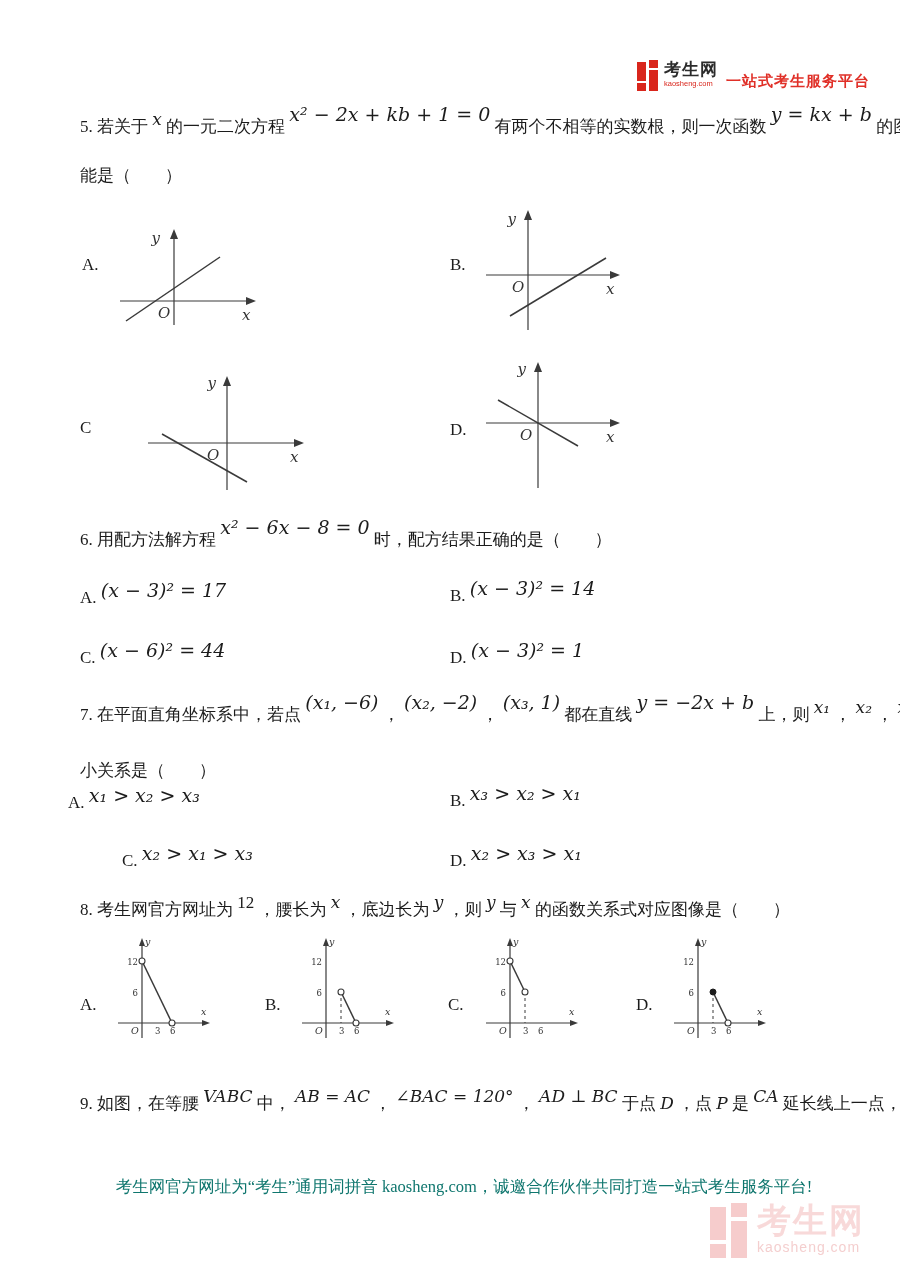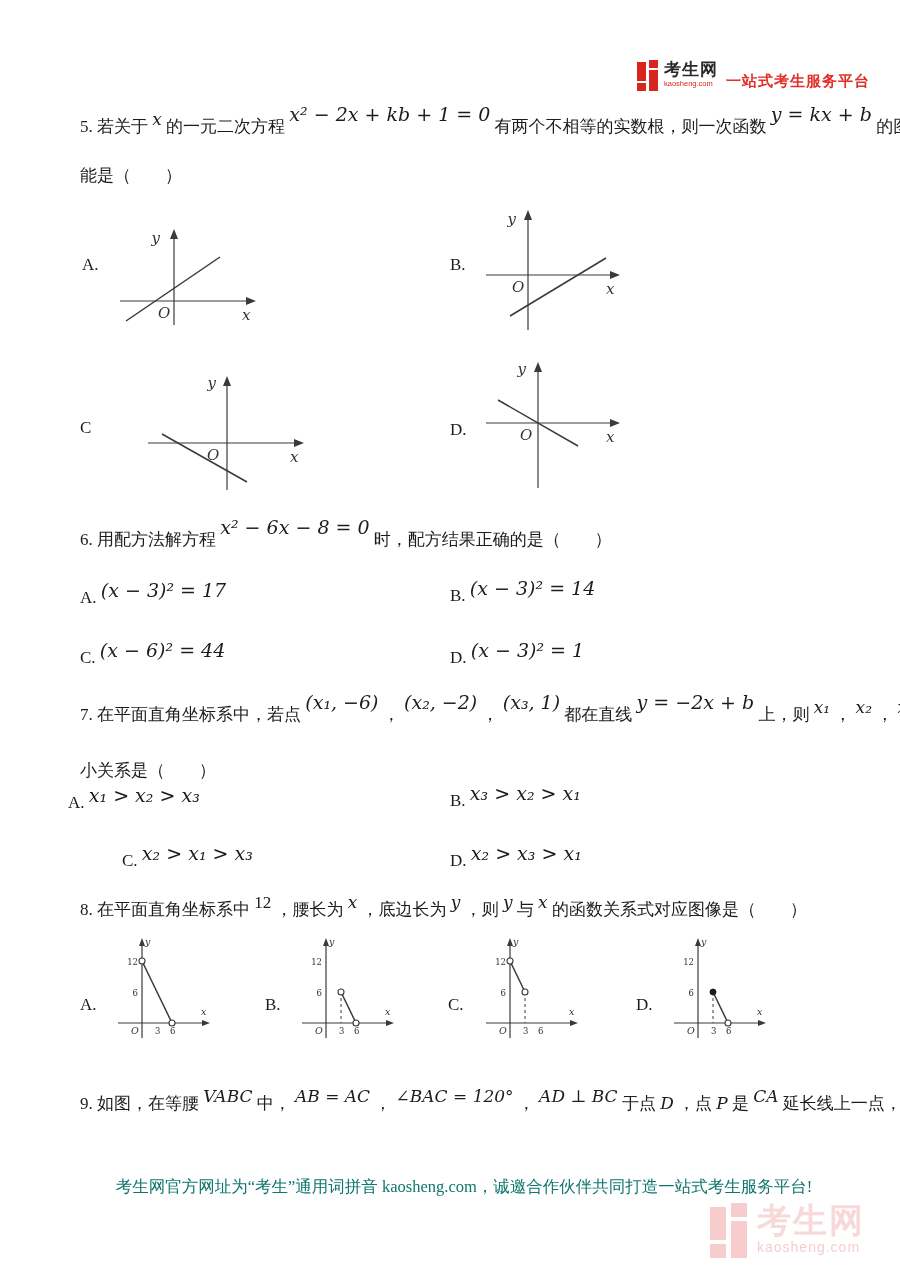--- a/index.html
+++ b/index.html
@@ -186,21 +186,21 @@
     <span>C.</span>
     <span class="m rise-x">x₂ &gt; x₁ &gt; x₃</span>
   </div>
   <div class="opt" style="left:450px; top:848px;">
     <span>D.</span>
     <span class="m rise-x">x₂ &gt; x₃ &gt; x₁</span>
   </div>
 
   <div class="qline" style="left:80px; top:896px;">
     <span>8.</span>
-    <span>在平面直角坐标系中</span>
+    <span>考生网官方网址为</span>
     <span class="rise-s">12</span>
     <span>，腰长为</span>
     <span class="m rise-s">x</span>
     <span>，底边长为</span>
     <span class="m rise-s">y</span>
     <span>，则</span>
     <span class="m rise-s">y</span>
     <span>与</span>
     <span class="m rise-s">x</span>
     <span>的函数关系式对应图像是（　　）</span>

